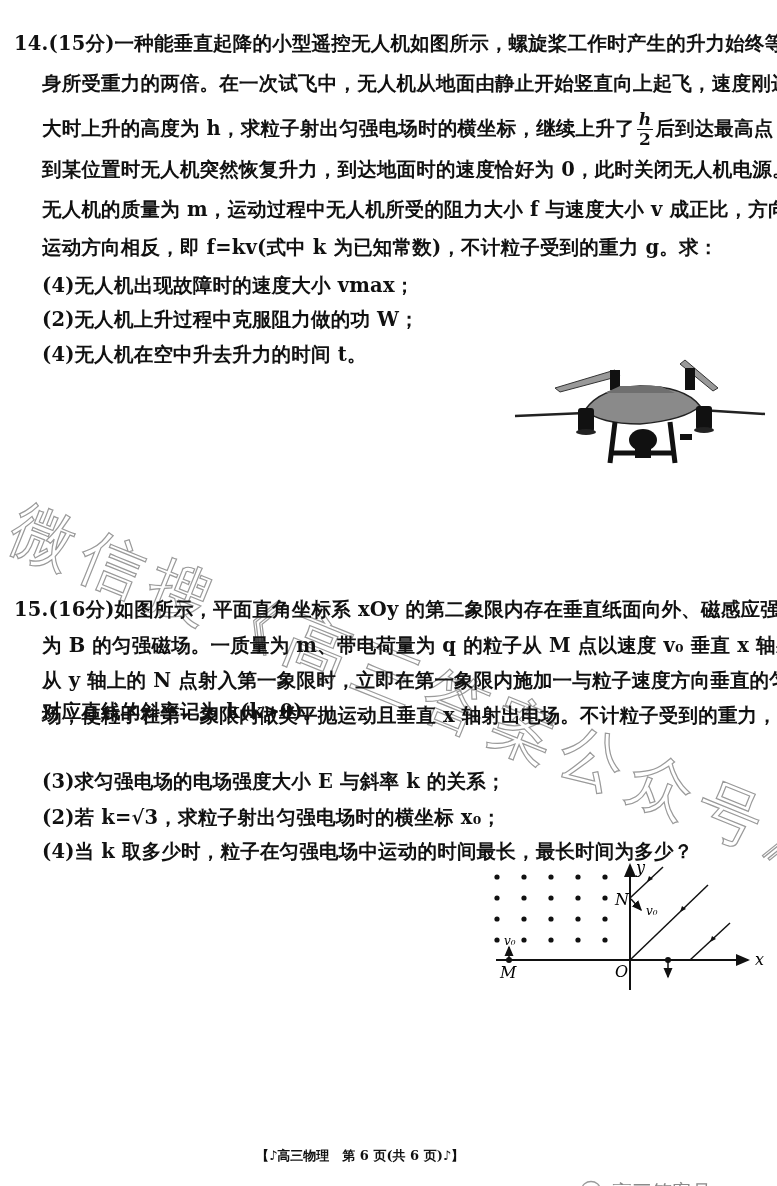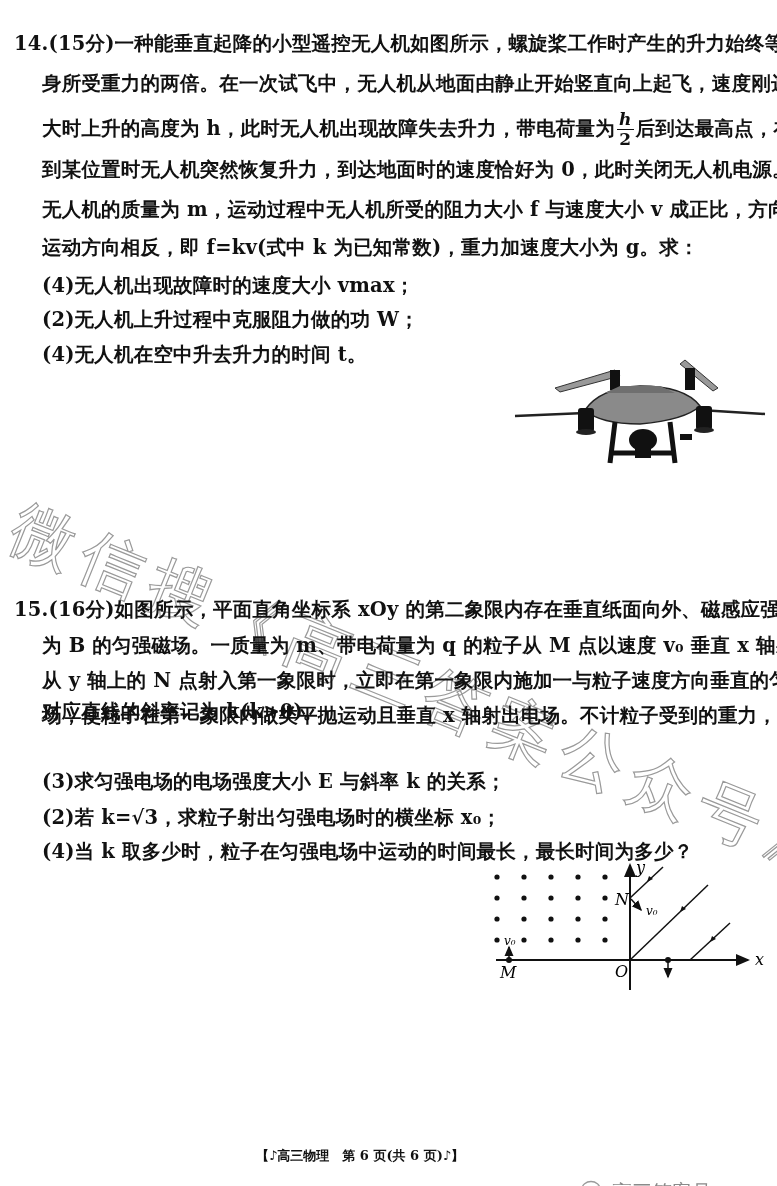--- a/index.html
+++ b/index.html
@@ -22,25 +22,25 @@
 </style>
 </head>
 <body>
 
 <div class="wm">微信搜《高三答案公众号》</div>
 
 <div class="q">
   <div class="line first" style="top:30px">14.(15分)一种能垂直起降的小型遥控无人机如图所示，螺旋桨工作时产生的升力始终等于自</div>
   <div class="line ind" style="top:70px">身所受重力的两倍。在一次试飞中，无人机从地面由静止开始竖直向上起飞，速度刚达到最</div>
   <div class="line ind" style="top:111px">
-    <span>大时上升的高度为 h，此时无人机出现故障失去升力，带电荷量为</span><span class="frac"><span class="num">h</span><span class="den">2</span></span><span>后到达最高点，在下降</span>
+    <span>大时上升的高度为 h，求粒子射出匀强电场时的横坐标，继续上升了</span><span class="frac"><span class="num">h</span><span class="den">2</span></span><span>后到达最高点，在下降</span>
   </div>
   <div class="line ind" style="top:156px">到某位置时无人机突然恢复升力，到达地面时的速度恰好为 0，此时关闭无人机电源。已知</div>
   <div class="line ind" style="top:196px">无人机的质量为 m，运动过程中无人机所受的阻力大小 f 与速度大小 v 成正比，方向始终与</div>
-  <div class="line ind" style="top:234px">运动方向相反，即 f=kv(式中 k 为已知常数)，重力加速度大小为 g。求：</div>
+  <div class="line ind" style="top:234px">运动方向相反，即 f=kv(式中 k 为已知常数)，不计粒子受到的重力 g。求：</div>
   <div class="line ind" style="top:272px">(4)无人机出现故障时的速度大小 vmax；</div>
   <div class="line ind" style="top:306px">(2)无人机上升过程中克服阻力做的功 W；</div>
   <div class="line ind" style="top:341px">(4)无人机在空中升去升力的时间 t。</div>
 
   <svg style="position:absolute;left:510px;top:348px" width="260" height="125" viewBox="0 0 260 125">
     <g>
 
       <line x1="5" y1="68" x2="75" y2="65" stroke="#222" stroke-width="2.5"></line>
       <line x1="190" y1="62" x2="255" y2="66" stroke="#222" stroke-width="2.5"></line>
 

